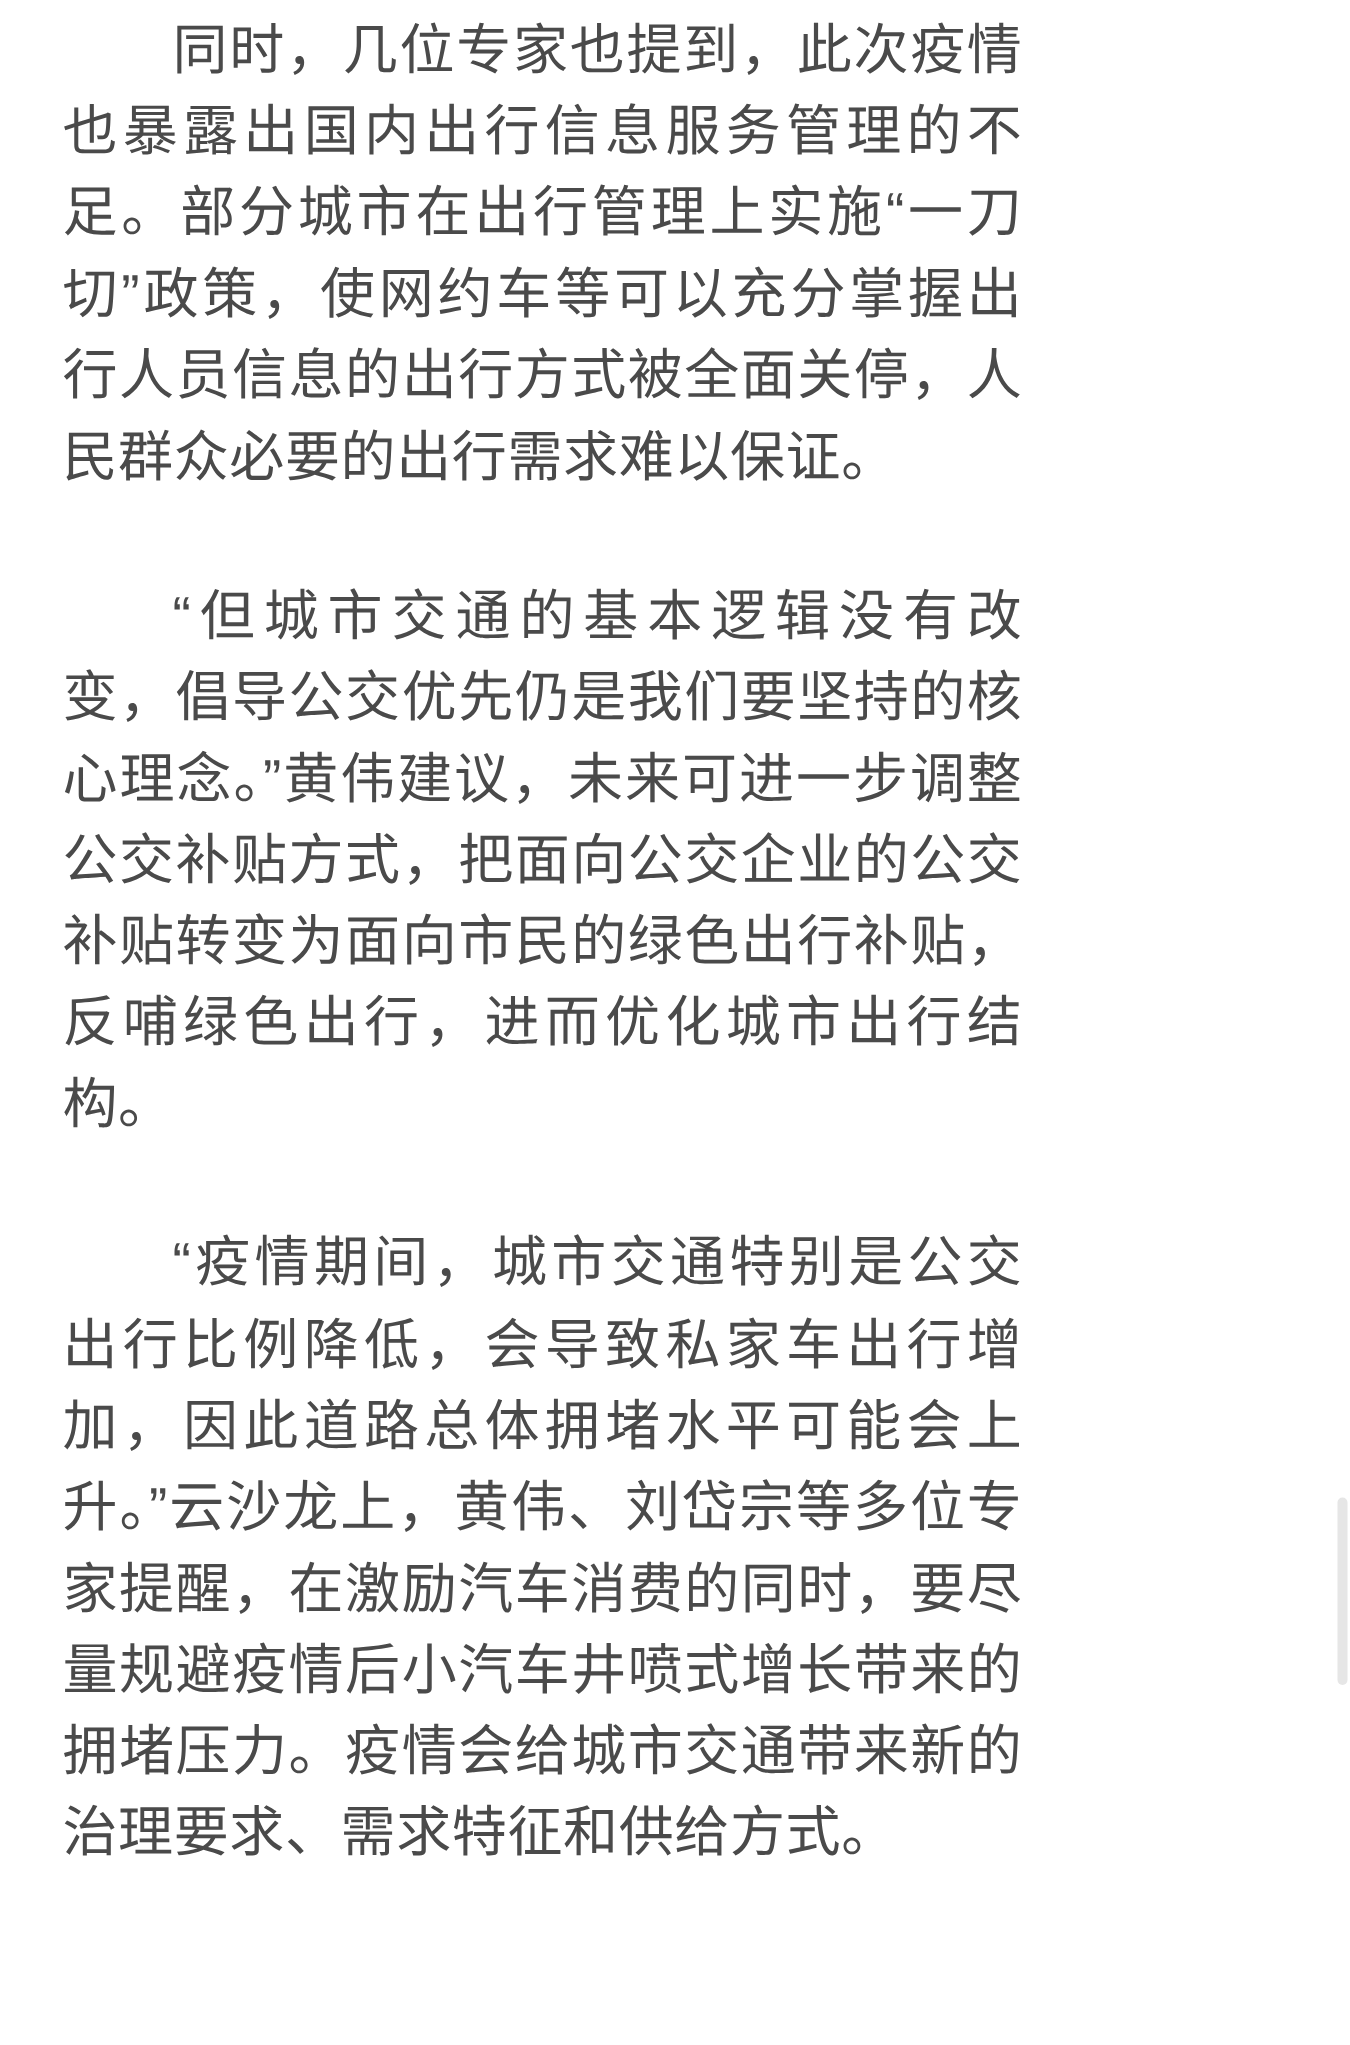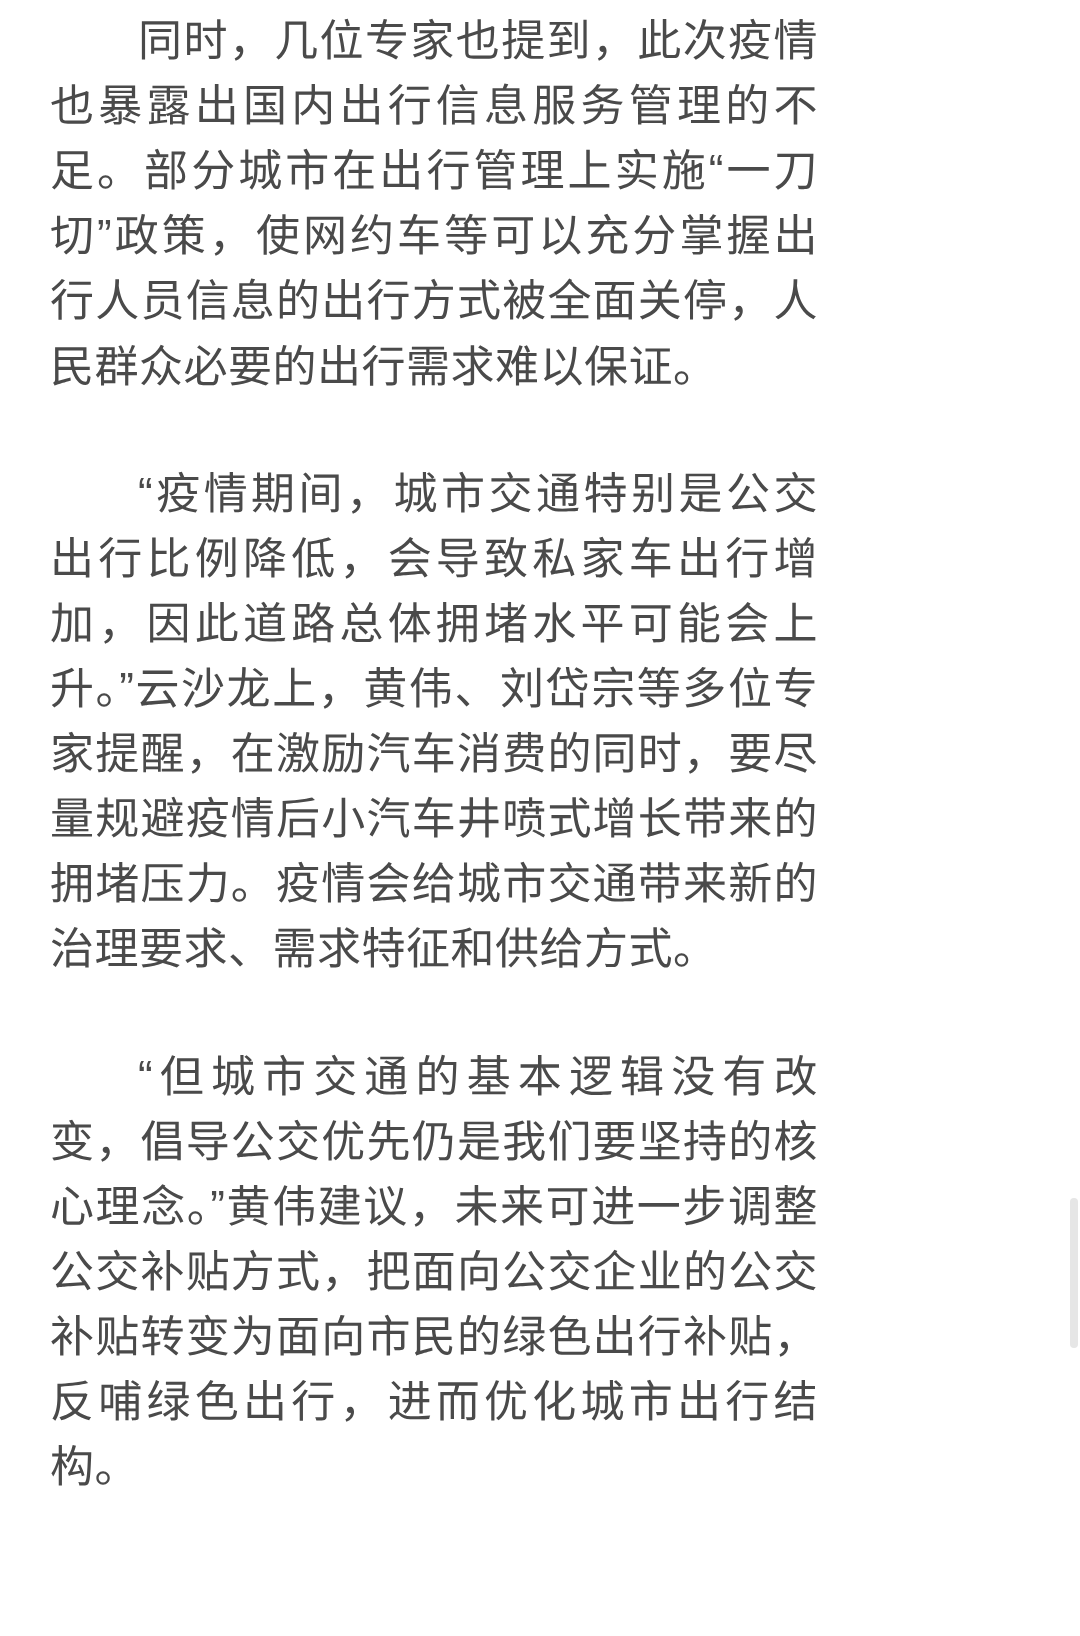--- a/index.html
+++ b/index.html
@@ -49,17 +49,17 @@
     height: 150px;
     border-radius: 4px;
     background: #e6e6e6;
   }
 </style>
 </head>
 <body>
 
 <div id="article">
   <p class="para">同时，几位专家也提到，此次疫情也暴露出国内出行信息服务管理的不足。部分城市在出行管理上实施“一刀切”政策，使网约车等可以充分掌握出行人员信息的出行方式被全面关停，人民群众必要的出行需求难以保证。</p>
+  <p class="para">“但城市交通的基本逻辑没有改变，倡导公交优先仍是我们要坚持的核心理念。”黄伟建议，未来可进一步调整公交补贴方式，把面向公交企业的公交补贴转变为面向市民的绿色出行补贴，反哺绿色出行，进而优化城市出行结构。</p>
   <p class="para">“疫情期间，城市交通特别是公交出行比例降低，会导致私家车出行增加，因此道路总体拥堵水平可能会上升。”云沙龙上，黄伟、刘岱宗等多位专家提醒，在激励汽车消费的同时，要尽量规避疫情后小汽车井喷式增长带来的拥堵压力。疫情会给城市交通带来新的治理要求、需求特征和供给方式。</p>
-  <p class="para">“但城市交通的基本逻辑没有改变，倡导公交优先仍是我们要坚持的核心理念。”黄伟建议，未来可进一步调整公交补贴方式，把面向公交企业的公交补贴转变为面向市民的绿色出行补贴，反哺绿色出行，进而优化城市出行结构。</p>
 </div>
 
 <div id="scroll-indicator"></div>
 
 </body></html>

